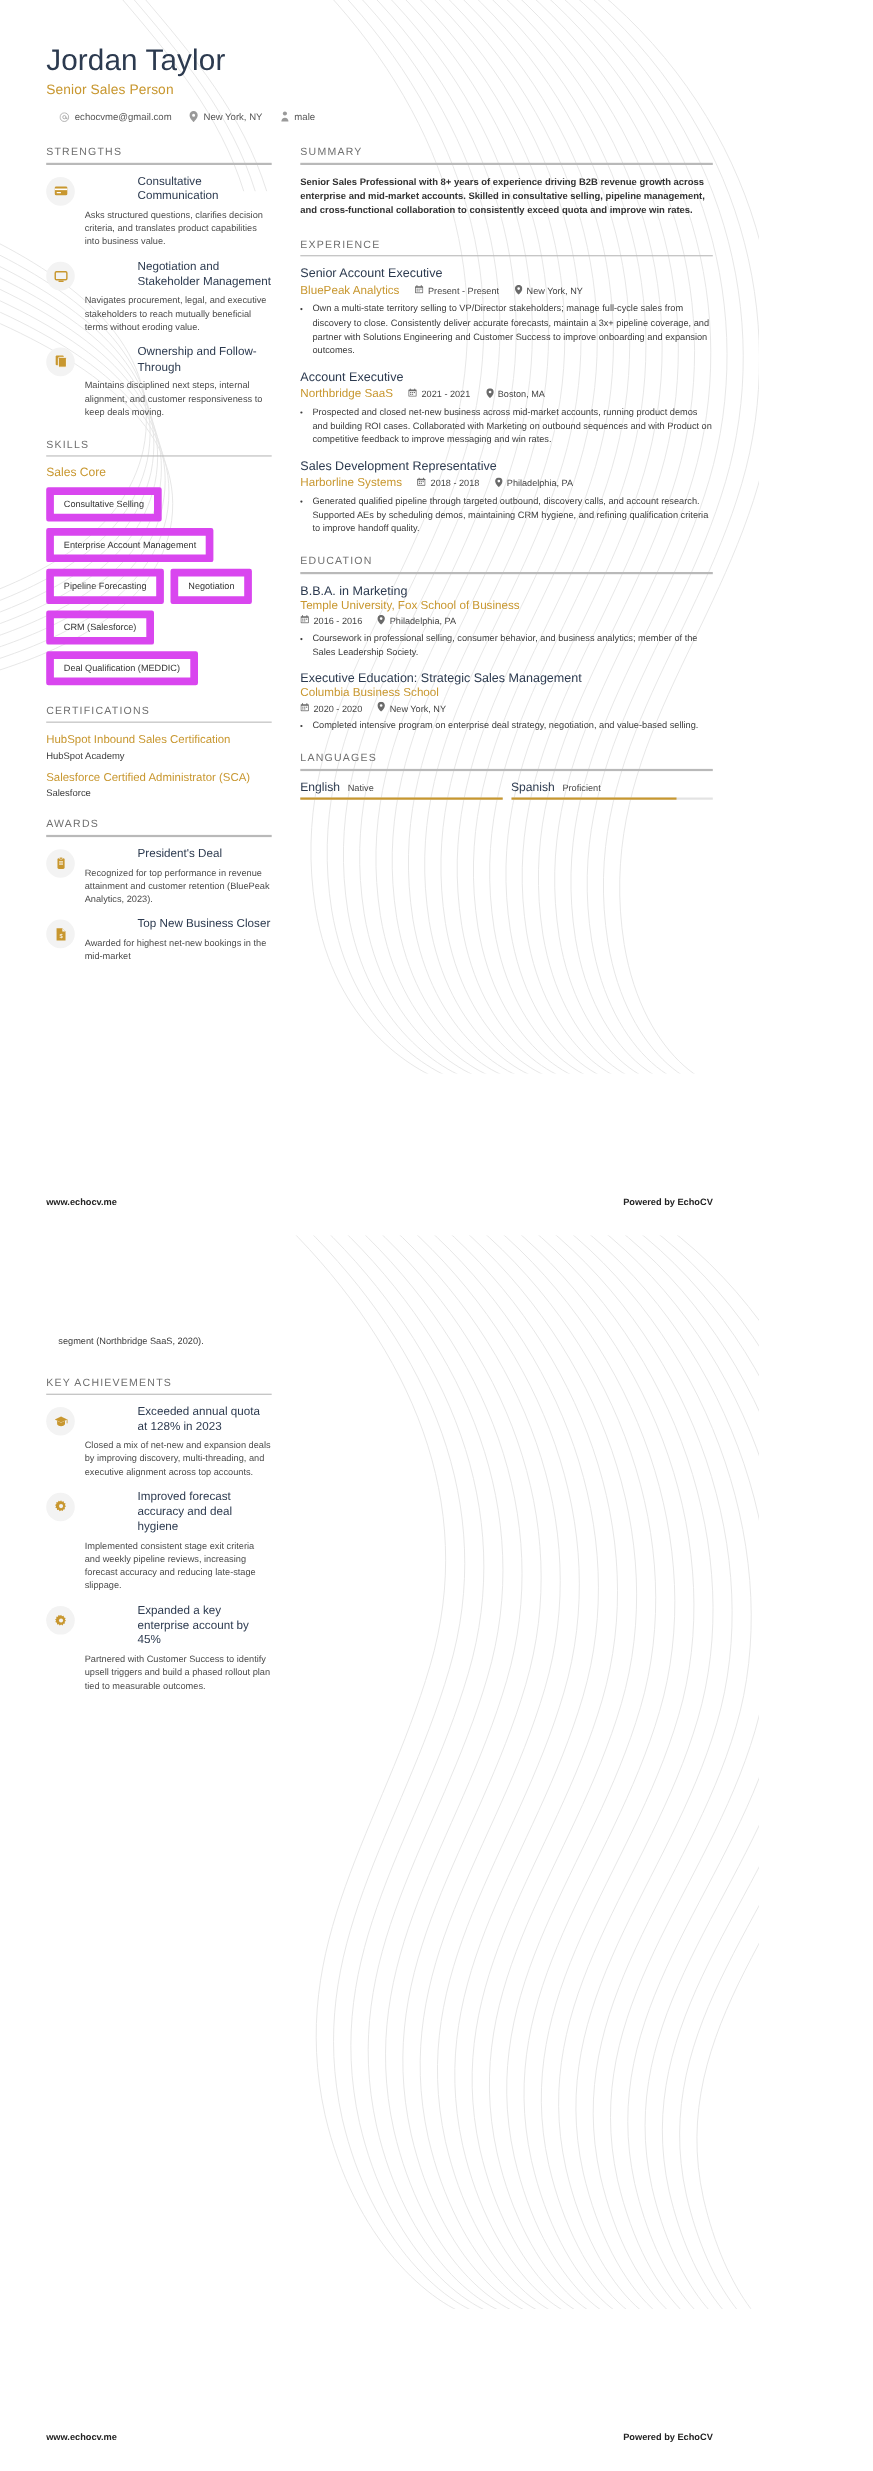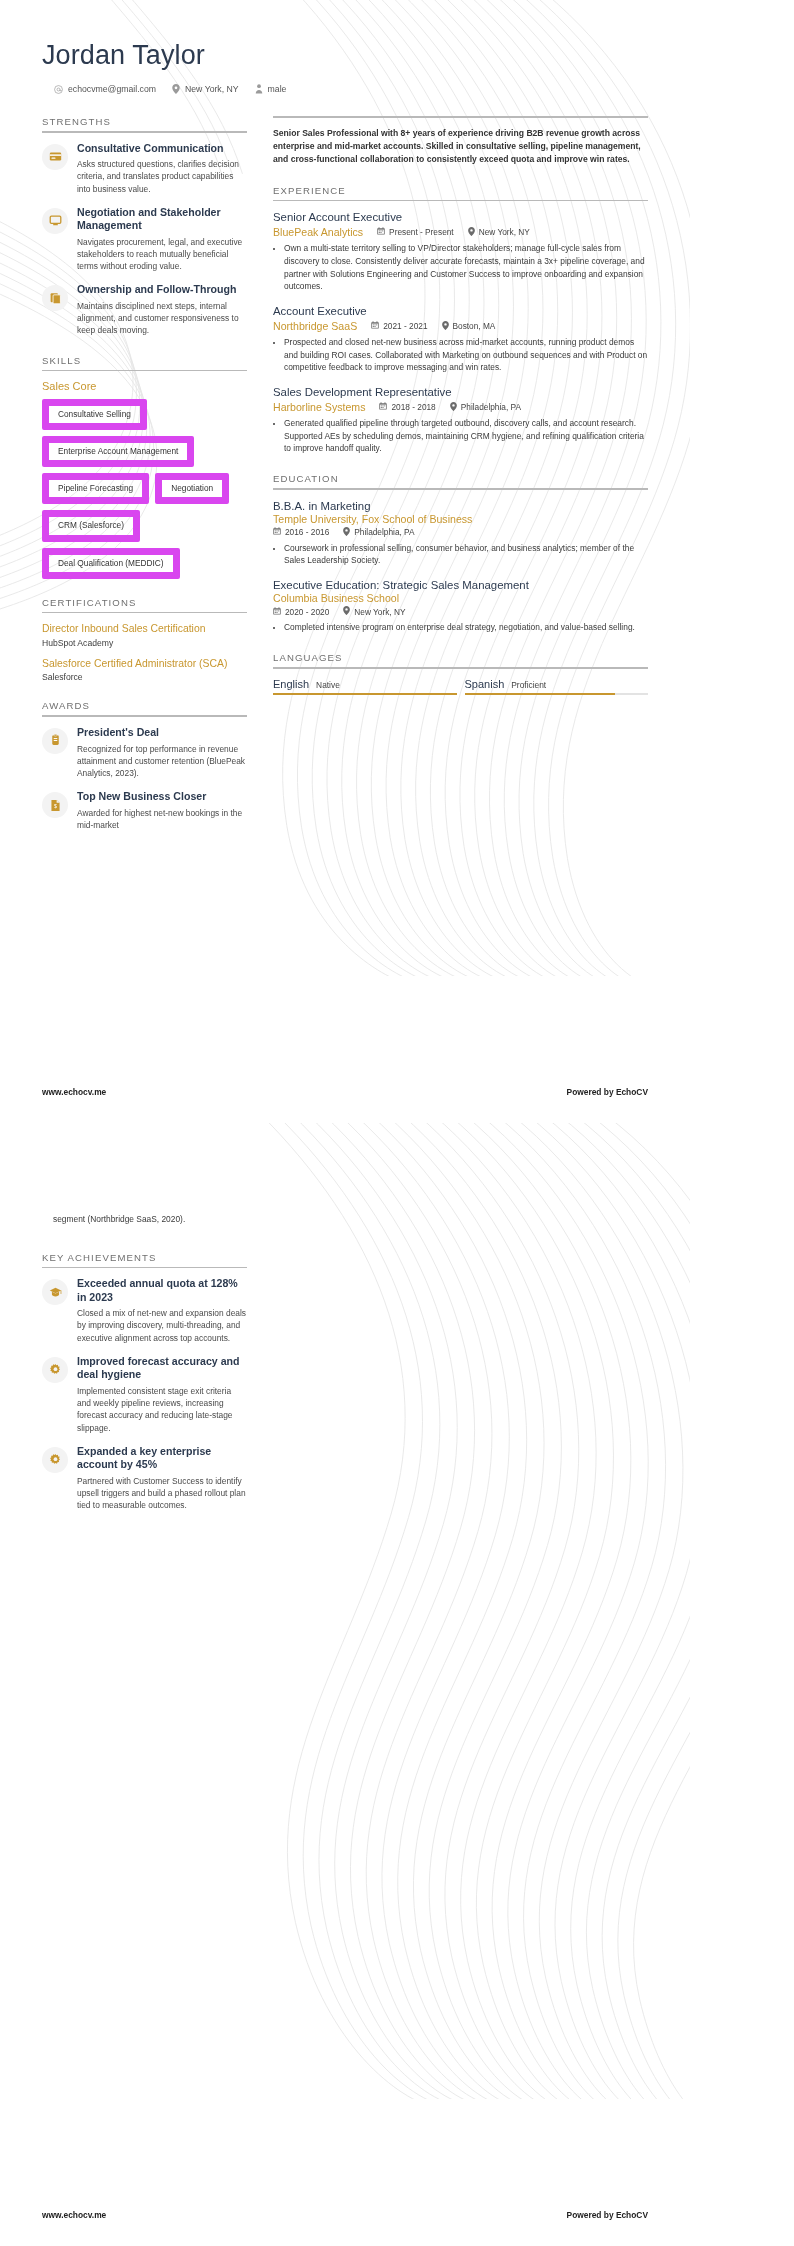--- a/index.html
+++ b/index.html
@@ -85,21 +85,22 @@
     background: #f3f3f3;
     display: flex; align-items: center; justify-content: center;
     margin-top: 2px;
   }
   .ibadge svg { display: block; }
   .ibody { flex: 1 1 auto; min-width: 0; }
   .ititle {
     font-size: 10.6px;
     color: #2c3a4f;
     line-height: 1.28;
-    font-weight: 700;
+    font-weight: 400;
+    margin-left: 48px;
   }
   .idesc {
     font-size: 8.4px;
     color: #4a4a4a;
     line-height: 1.45;
     margin-top: 3px;
   }
 
   
   .skill-group-name {
@@ -238,20 +239,21 @@
       <path d="M120,-10 C180,60 230,120 255,200"></path>
       <path d="M132,-10 C192,60 242,120 267,200"></path>
       <path d="M144,-10 C204,60 254,120 279,200"></path>
     </g>
   </svg>
 
   <div class="content">
 
     <div class="hdr">
       <div class="hdr-name">Jordan Taylor</div>
+      <div class="hdr-role">Senior Sales Person</div>
       <div class="hdr-contacts">
 
         <div class="contact">
           <span>
             <svg width="9" height="9" viewBox="0 0 16 16">
                 <circle cx="8" cy="8" r="7" fill="none" stroke="#9a9a9a" stroke-width="1.2"></circle>
                 <circle cx="8" cy="8" r="2.6" fill="none" stroke="#9a9a9a" stroke-width="1.2"></circle>
                 <path d="M10.6 8 V10.2 A2 2 0 0 0 13.4 9" fill="none" stroke="#9a9a9a" stroke-width="1.2"></path>
               </svg>
           </span>
@@ -341,21 +343,21 @@
             <span class="chip">CRM (Salesforce)</span>
             <span class="chip">Deal Qualification (MEDDIC)</span>
           </div>
         </div>
 
         <div class="sec">
           <div class="sec-title">CERTIFICATIONS</div>
           <div class="sec-rule"></div>
 
           <div class="cert">
-            <div class="cert-name">Director Inbound Sales Certification</div>
+            <div class="cert-name">HubSpot Inbound Sales Certification</div>
             <div class="cert-org">HubSpot Academy</div>
           </div>
           <div class="cert">
             <div class="cert-name">Salesforce Certified Administrator (SCA)</div>
             <div class="cert-org">Salesforce</div>
           </div>
         </div>
 
         <div class="sec">
           <div class="sec-title">AWARDS</div>
@@ -389,20 +391,21 @@
               <div class="idesc">Awarded for highest net-new bookings in the mid-market</div>
             </div>
           </div>
         </div>
 
       </div>
 
       <div class="col-right">
 
         <div class="sec">
+          <div class="sec-title">SUMMARY</div>
           <div class="sec-rule"></div>
           <div class="summary">Senior Sales Professional with 8+ years of experience driving B2B revenue growth across enterprise and mid-market accounts. Skilled in consultative selling, pipeline management, and cross-functional collaboration to consistently exceed quota and improve win rates.</div>
         </div>
 
         <div class="sec">
           <div class="sec-title">EXPERIENCE</div>
           <div class="sec-rule"></div>
 
           <div class="entry">
             <div class="entry-title">Senior Account Executive</div>

